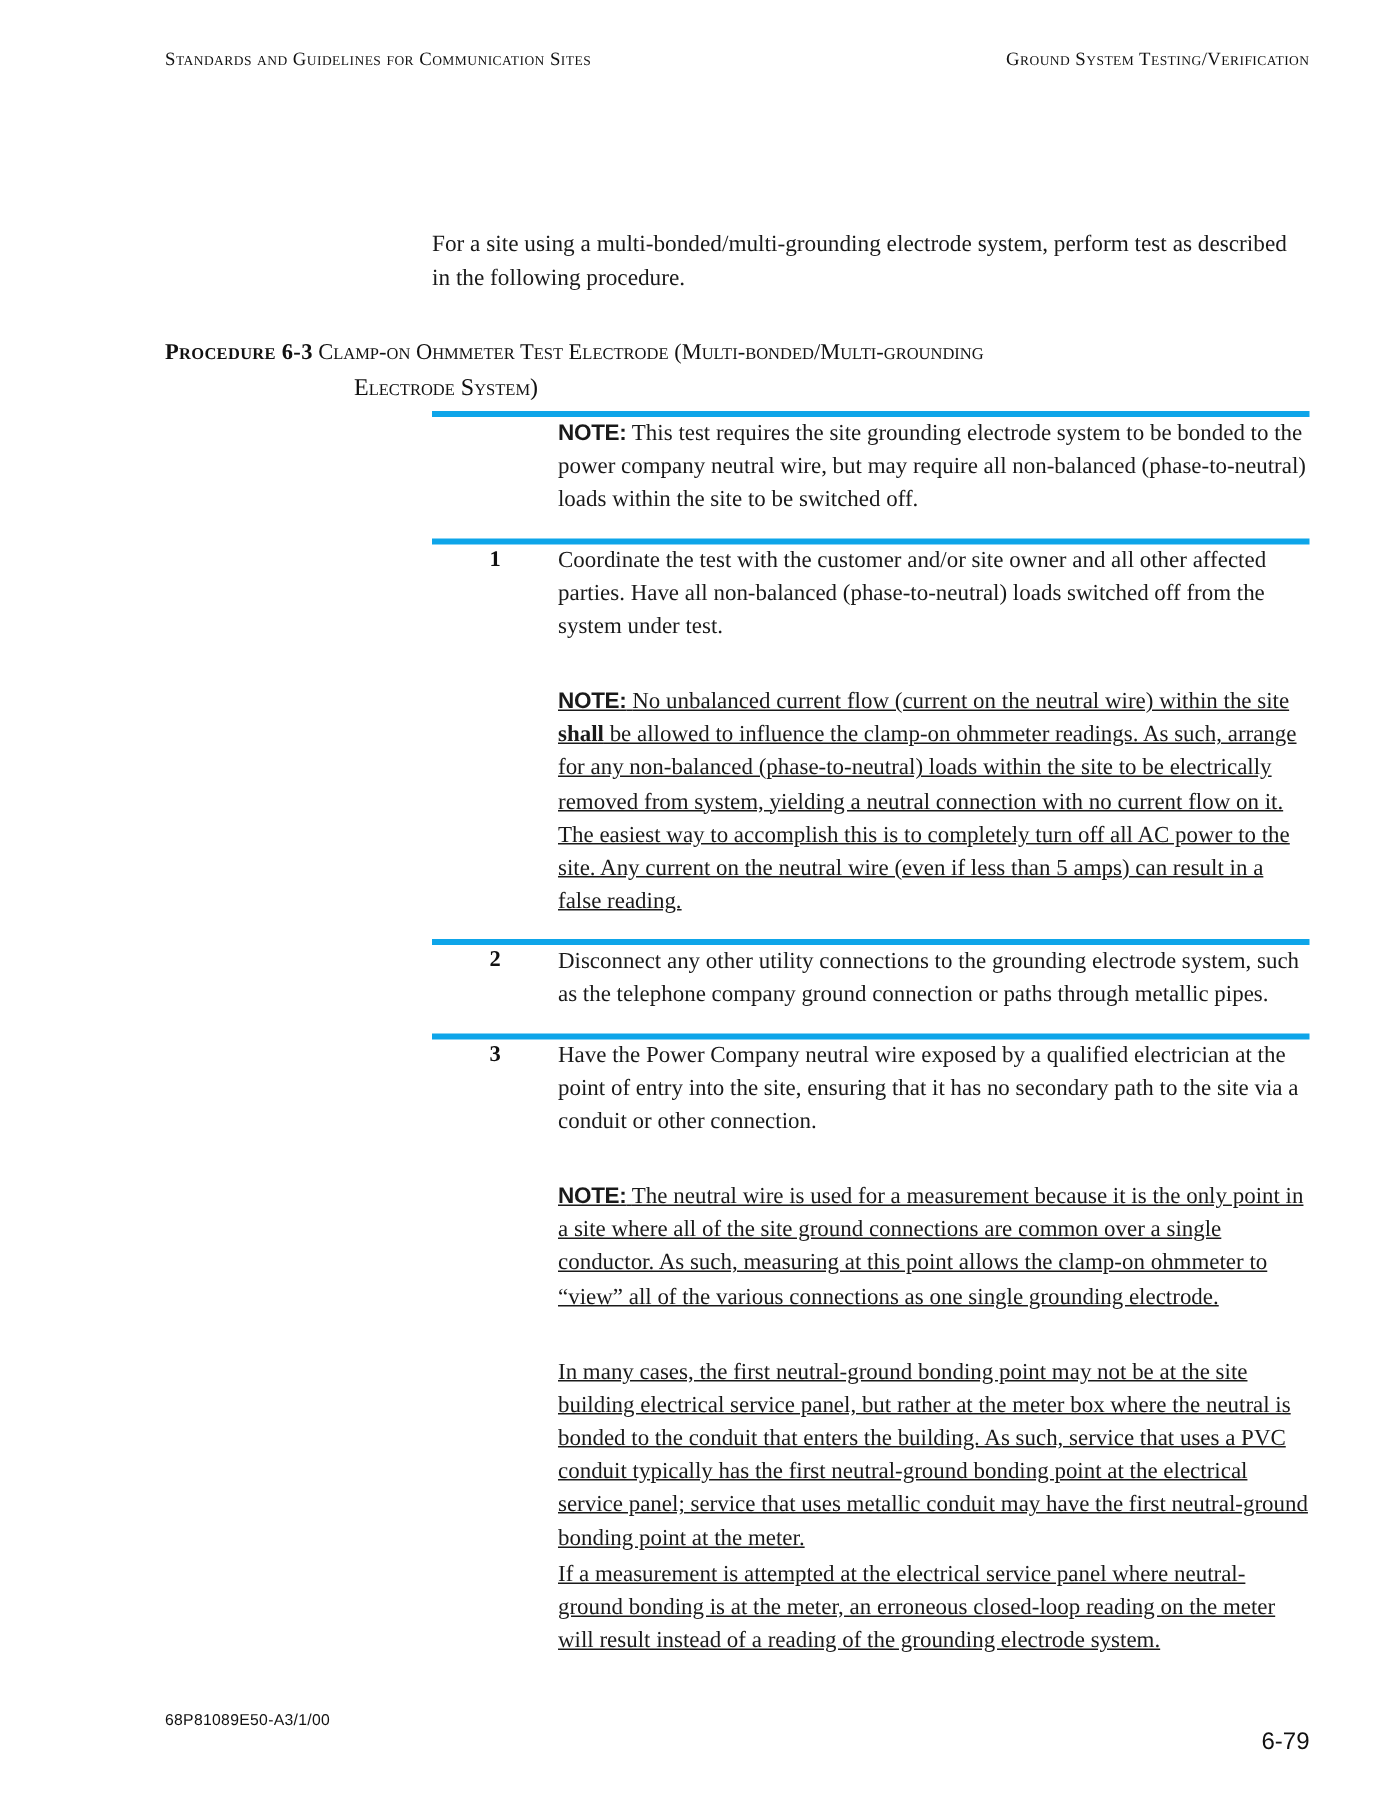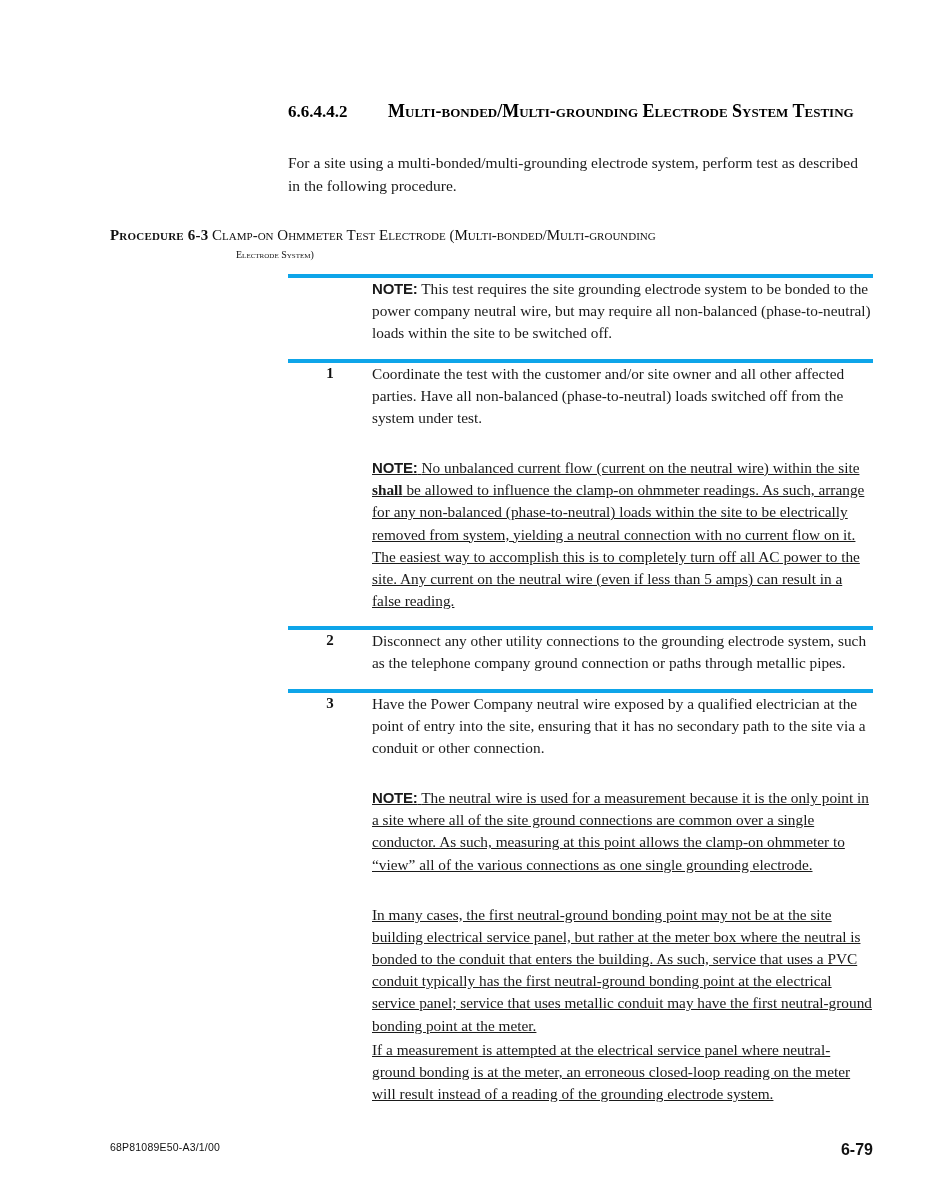--- a/index.html
+++ b/index.html
@@ -91,21 +91,21 @@
     letter-spacing: 0.2px;
   }
   .proc-caption .cap-text {
     font-variant: small-caps;
     font-size: 15px;
   }
   .proc-caption .cap-line2 {
     display: block;
     margin-left: 126px;
     font-variant: small-caps;
-    font-size: 10px;
+    font-size: 16px;
   }
 
   
   .proc-table {
     position: absolute;
     top: 274px;
     left: 288px;
     width: 585px;
     border-collapse: collapse;
   }
@@ -158,37 +158,38 @@
     bottom: 44px;
     left: 110px;
     font-family: "Liberation Sans", sans-serif;
     font-size: 10.5px;
     letter-spacing: 0.2px;
     color: #111;
   }
   .footer-left .docnum { }
   .footer-right {
     position: absolute;
-    bottom: 38px;
+    bottom: 26px;
     right: 52px;
     font-family: "Liberation Sans", sans-serif;
     font-size: 16px;
-    font-weight: bold;
+    font-weight: normal;
     color: #111;
   }
 </style>
 </head>
 <body>
 
 <div class="page">
 
-
-  <div class="section-title">
-    <span class="num">6.6.4.4.2</span><span class="ttl">Multi-bonded/Multi-grounding Electrode System Testing</span>
-  </div>
+  <div class="header">
+    <span class="header-left">Standards and Guidelines for Communication Sites</span>
+    <span class="header-right">Ground System Testing/Verification</span>
+  </div>
+
 
   <div class="intro">For a site using a multi-bonded/multi-grounding electrode system, perform test as described in the following procedure.</div>
 
   <div class="proc-caption">
     <span class="lead">Procedure 6-3</span>
     <span class="cap-text">Clamp-on Ohmmeter Test Electrode (Multi-bonded/Multi-grounding</span>
     <span class="cap-line2">Electrode System)</span>
   </div>
 
   <div class="proc-table">

